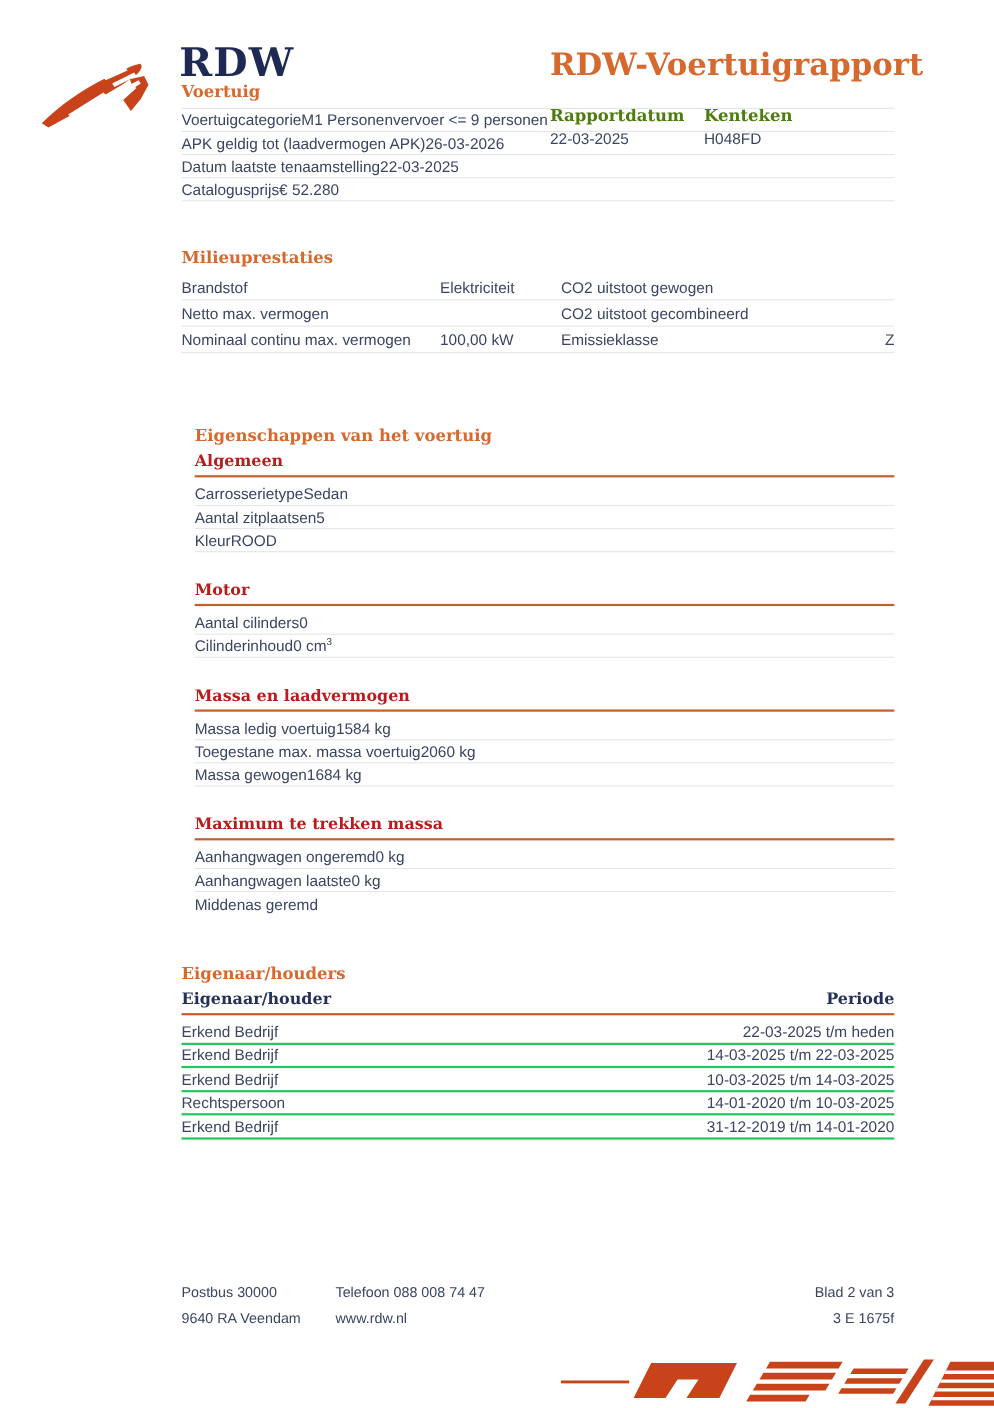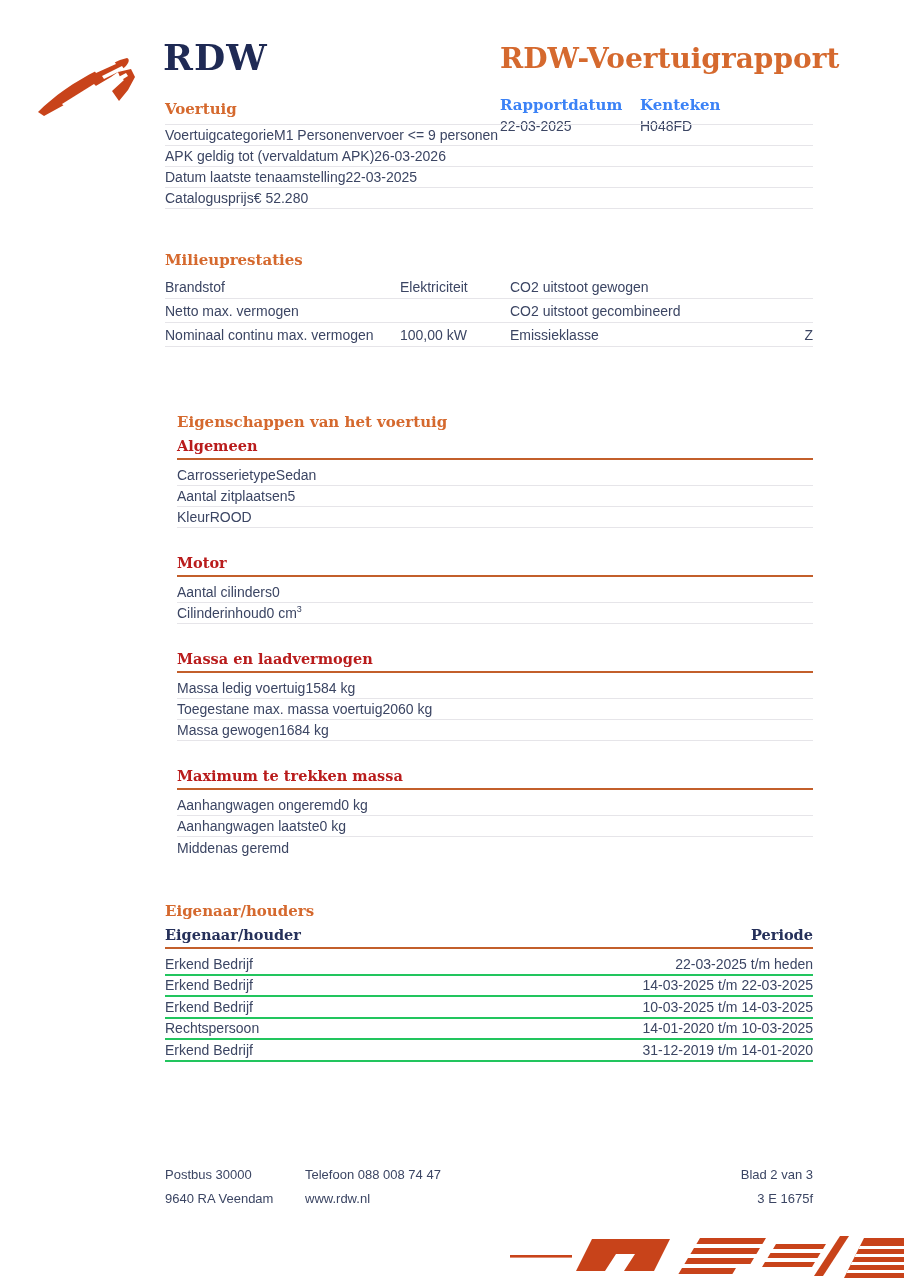--- a/index.html
+++ b/index.html
@@ -10,37 +10,37 @@
 
   
   .logo-mark { position:absolute; left:34px; top:46px; width:112px; height:78px; }
   .logo-text { position:absolute; left:163px; top:36px; font-family:"DejaVu Serif", serif;
                font-weight:700; font-size:36px; color:#1f2a54; letter-spacing:1px; }
   .title-block { position:absolute; left:500px; top:42px; width:340px; }
   .doc-title { font-family:"DejaVu Serif", serif; font-weight:700; font-size:28px;
                color:#d5692e; line-height:34px; }
   .meta-row { display:flex; margin-top:20px; }
   .meta-col { width:140px; }
-  .meta-label { font-family:"DejaVu Serif", serif; font-weight:700; font-size:15px; color:#3b82f6; }
+  .meta-label { font-family:"DejaVu Serif", serif; font-weight:700; font-size:15px; color:#4d7c0f; }
   .meta-value { margin-top:4px; font-size:14px; color:#3b4563; }
 
   
   .content { position:absolute; left:165px; top:0; width:648px; color:#3b4563; }
 
   .section-heading { font-family:"DejaVu Serif", serif; font-weight:700; font-size:15px;
                      color:#d5692e; margin-bottom:6px; }
 
   .kv-list.topline { border-top:1px solid #e6e5e9; }
   .kv-row { display:flex; justify-content:flex-start; align-items:center;
             height:21px; border-bottom:1px solid #e6e5e9; font-size:14px; }
   .kv-row .lbl { white-space:nowrap; }
   .kv-row .val { white-space:nowrap; text-align:right; }
   sup { font-size:9px; vertical-align:super; line-height:0; }
 
-  .sec-voertuig { padding-top:100px; }
+  .sec-voertuig { padding-top:74px; }
   .sec-milieu { margin-top:42px; }
   .milieu-row { display:grid; grid-template-columns:235px 110px 1fr auto; align-items:center;
                 height:24px; border-bottom:1px solid #e6e5e9; font-size:14px; }
   .milieu-row .c4 { text-align:right; }
 
   .sec-eigenschappen { margin-top:66px;margin-left:12px; }
   .subsection { margin-top:0; }
   .subsection + .subsection { margin-top:26px; }
   .sub-title { font-family:"DejaVu Serif", serif; font-weight:700; font-size:14.5px;
                color:#b91c1c; margin-bottom:4px; }
@@ -94,21 +94,21 @@
   <div class="content">
 
     <div class="sec-voertuig">
       <div class="section-heading">Voertuig</div>
       <div class="kv-list topline">
         <div class="kv-row">
           <span class="lbl">Voertuigcategorie</span>
           <span class="val">M1 Personenvervoer &lt;= 9 personen</span>
         </div>
         <div class="kv-row">
-          <span class="lbl">APK geldig tot (vervaldatum APK)</span>
+          <span class="lbl">APK geldig tot (laadvermogen APK)</span>
           <span class="val">26-03-2026</span>
         </div>
         <div class="kv-row">
           <span class="lbl">Datum laatste tenaamstelling</span>
           <span class="val">22-03-2025</span>
         </div>
         <div class="kv-row">
           <span class="lbl">Catalogusprijs</span>
           <span class="val">€ 52.280</span>
         </div>

